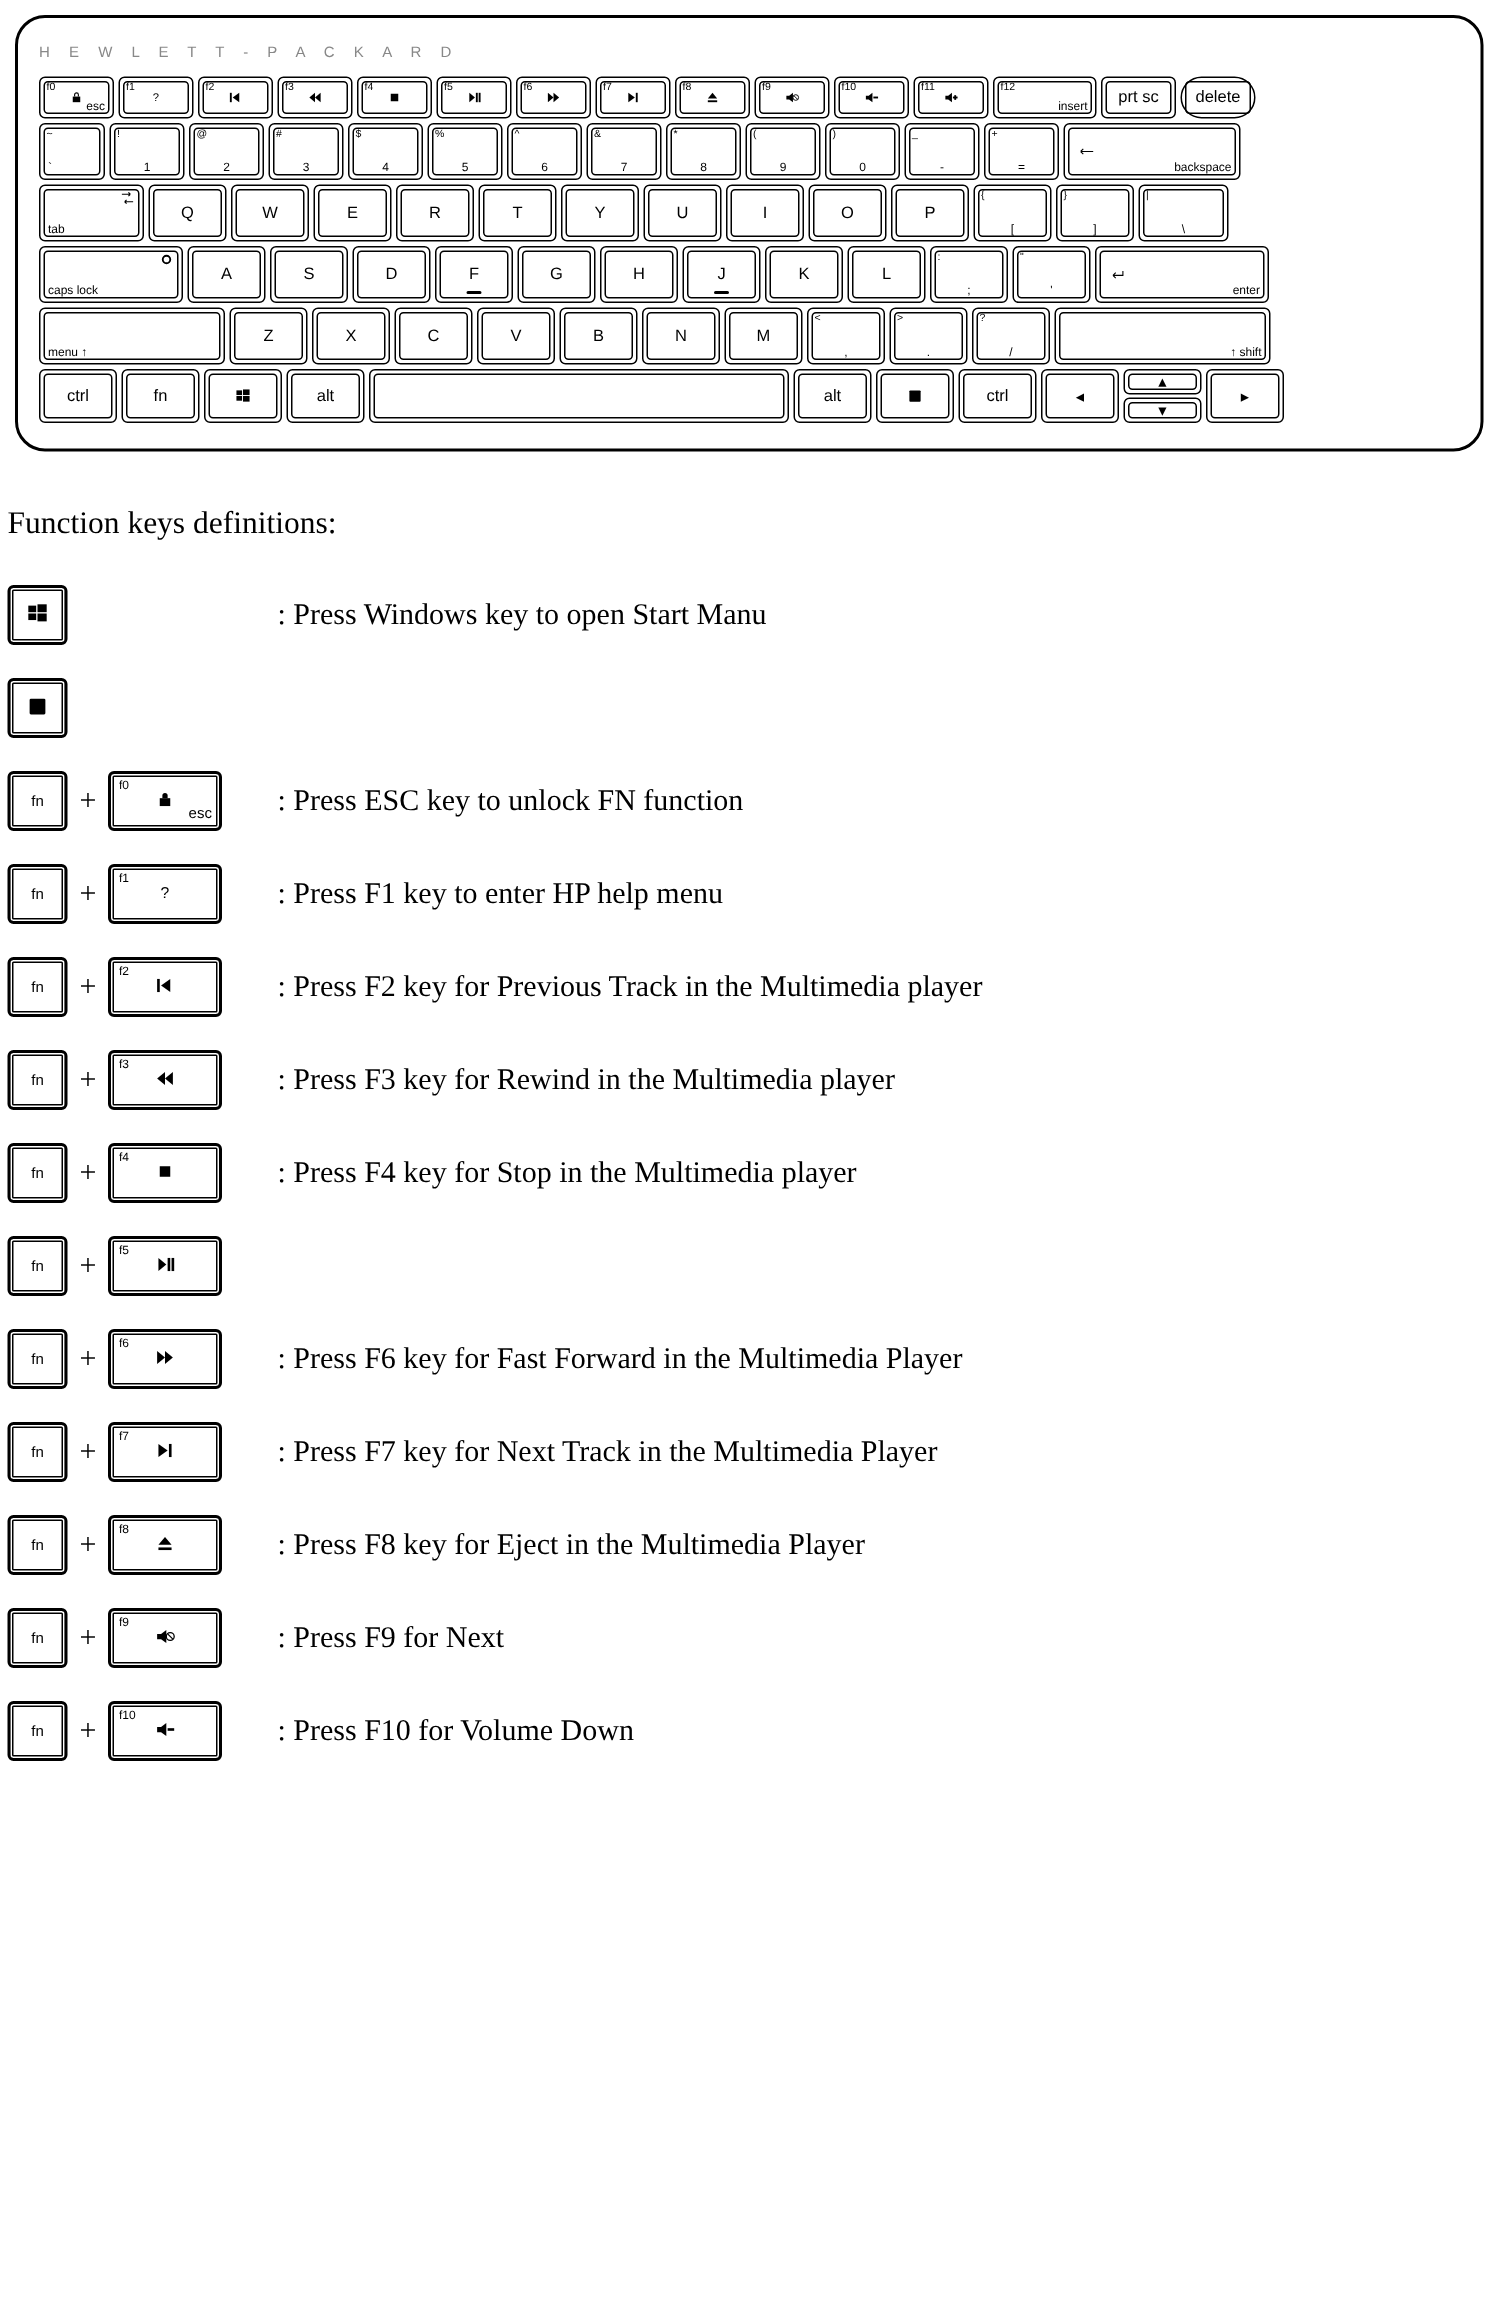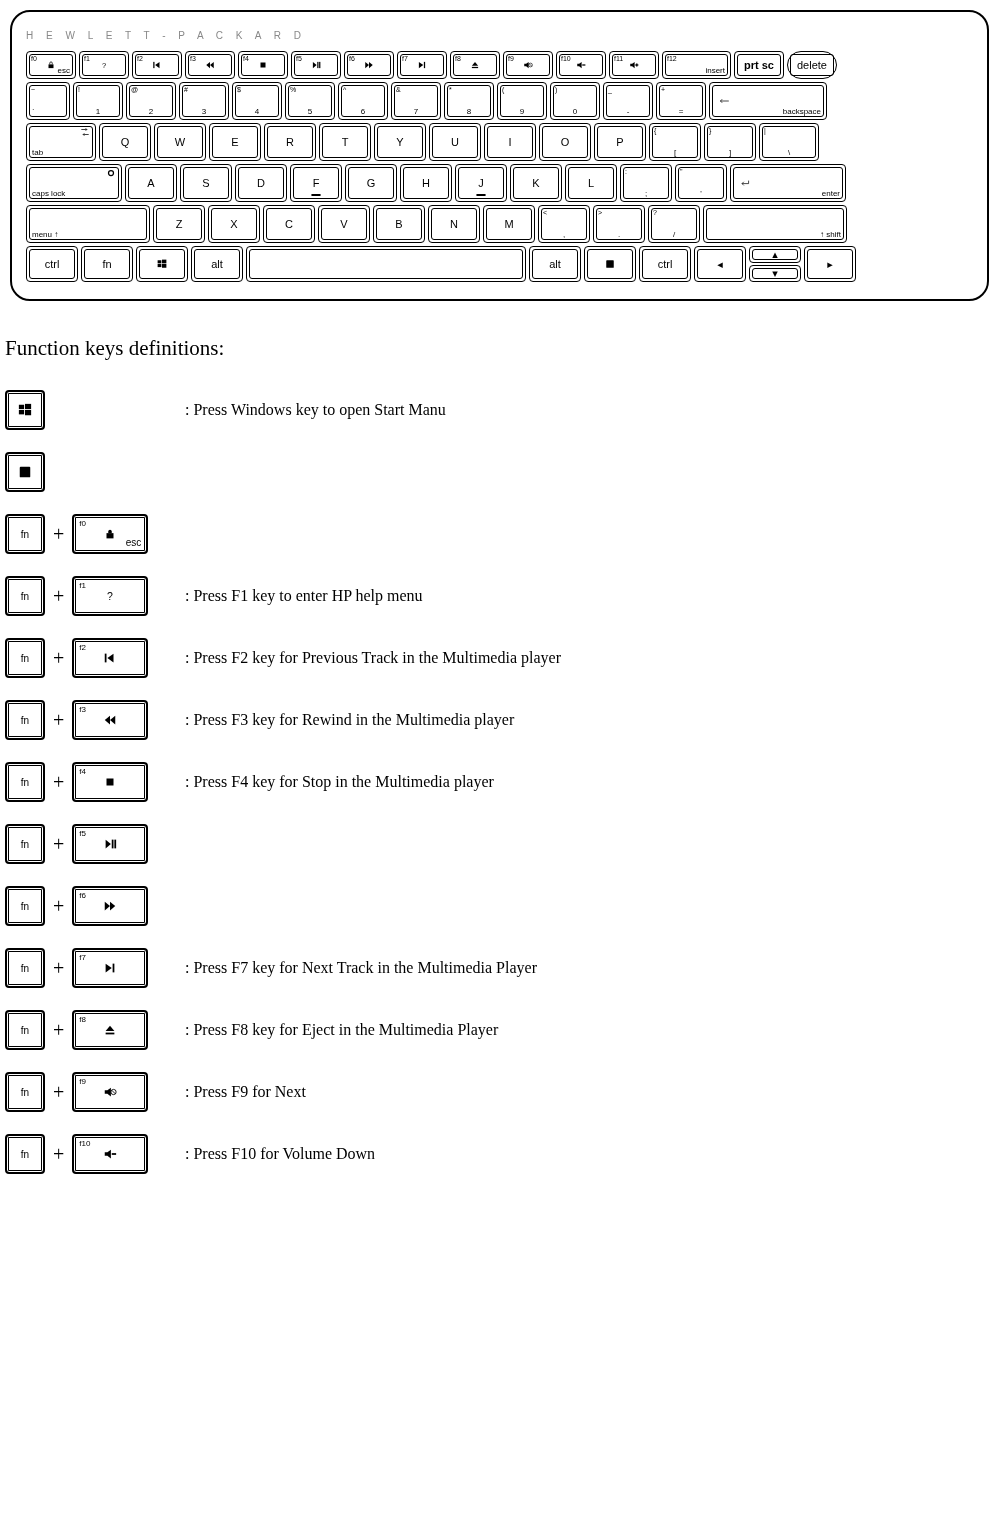--- a/index.html
+++ b/index.html
@@ -33,21 +33,21 @@
 .defs-title { margin-bottom: 18px; }
 .def-row { display:flex; align-items:center; gap: 10px; min-height: 62px; }
 .keycap { display:inline-flex; align-items:center; justify-content:center; border: 2px solid #000; border-radius: 4px; background:#fff; font-family: Arial,Helvetica,sans-serif; position:relative; box-shadow: inset 0 0 0 1px #fff, inset 0 0 0 2px #000; }
 .keycap.small { width:40px; height:40px; }
 .keycap.wide { width:76px; height:40px; }
 .keycap .klabel { font-size:10px; }
 .keycap .ktl { position:absolute; top:3px; left:5px; font-size:8px; }
 .keycap svg { width:16px; height:14px; }
 .plus { font-size: 20px; }
 .indent { width: 170px; flex:0 0 170px; display:flex; align-items:center; gap:8px; }
-.desc { font-size: 16px; text-align: center; }
+.desc { font-size: 20px; text-align: center; }
 </style>
 </head>
 <body>
 
 <div class="kb-wrap">
   <div class="kb">
     <div class="brand">H E W L E T T - P A C K A R D</div>
     <div id="kb-rows">
         <div class="row row1">
           <div class="key" style="width: 50px;">
@@ -170,21 +170,21 @@
                 <rect x="10" y="7" width="5" height="2"></rect>
                 <rect x="11.5" y="5.5" width="2" height="5"></rect>
               </svg>
             </div>
           </div>
           <div class="key" style="width: 69px;">
             <div class="inner"></div>
             <div class="tl">f12</div>
             <div class="br">insert</div>
           </div>
-          <div class="key" style="width: 50px; font-weight: bold;">
+          <div class="key" style="width: 50px;">
             <div class="inner"></div>
             <div class="c">prt sc</div>
           </div>
           <div class="key" style="width: 50px; border-radius: 14px;">
             <div class="inner"></div>
             <div class="c">delete</div>
           </div>
         </div>
         <div class="row ">
           <div class="key" style="width: 44px;">
@@ -547,20 +547,21 @@
           <span class="plus">+</span>
           <span class="keycap wide">
             <span class="ktl">f0</span>
             <span><svg class="ki stroke" viewBox="0 0 16 16">
                 <rect x="4" y="7" width="8" height="6"></rect>
                 <path d="M6 7V5a2 2 0 014 0v2"></path>
               </svg></span>
             <span class="klabel" style="position:absolute;right:5px;bottom:4px">esc</span>
           </span>
         </div>
+        <div class="desc">: Press ESC key to unlock FN function</div>
       </div>
       <div class="def-row">
         <div class="indent">
           <span class="keycap small">
             <span class="klabel">fn</span>
           </span>
           <span class="plus">+</span>
           <span class="keycap wide">
             <span class="ktl">f1</span>
             <span><svg class="ki" viewBox="0 0 16 16">
@@ -640,20 +641,21 @@
           </span>
           <span class="plus">+</span>
           <span class="keycap wide">
             <span class="ktl">f6</span>
             <span><svg class="ki" viewBox="0 0 16 16">
                 <polygon points="2,3 8,8 2,13"></polygon>
                 <polygon points="8,3 14,8 8,13"></polygon>
               </svg></span>
           </span>
         </div>
+        <div class="desc">: Press F6 key for Fast Forward in the Multimedia Player</div>
       </div>
       <div class="def-row">
         <div class="indent">
           <span class="keycap small">
             <span class="klabel">fn</span>
           </span>
           <span class="plus">+</span>
           <span class="keycap wide">
             <span class="ktl">f7</span>
             <span><svg class="ki" viewBox="0 0 16 16">

